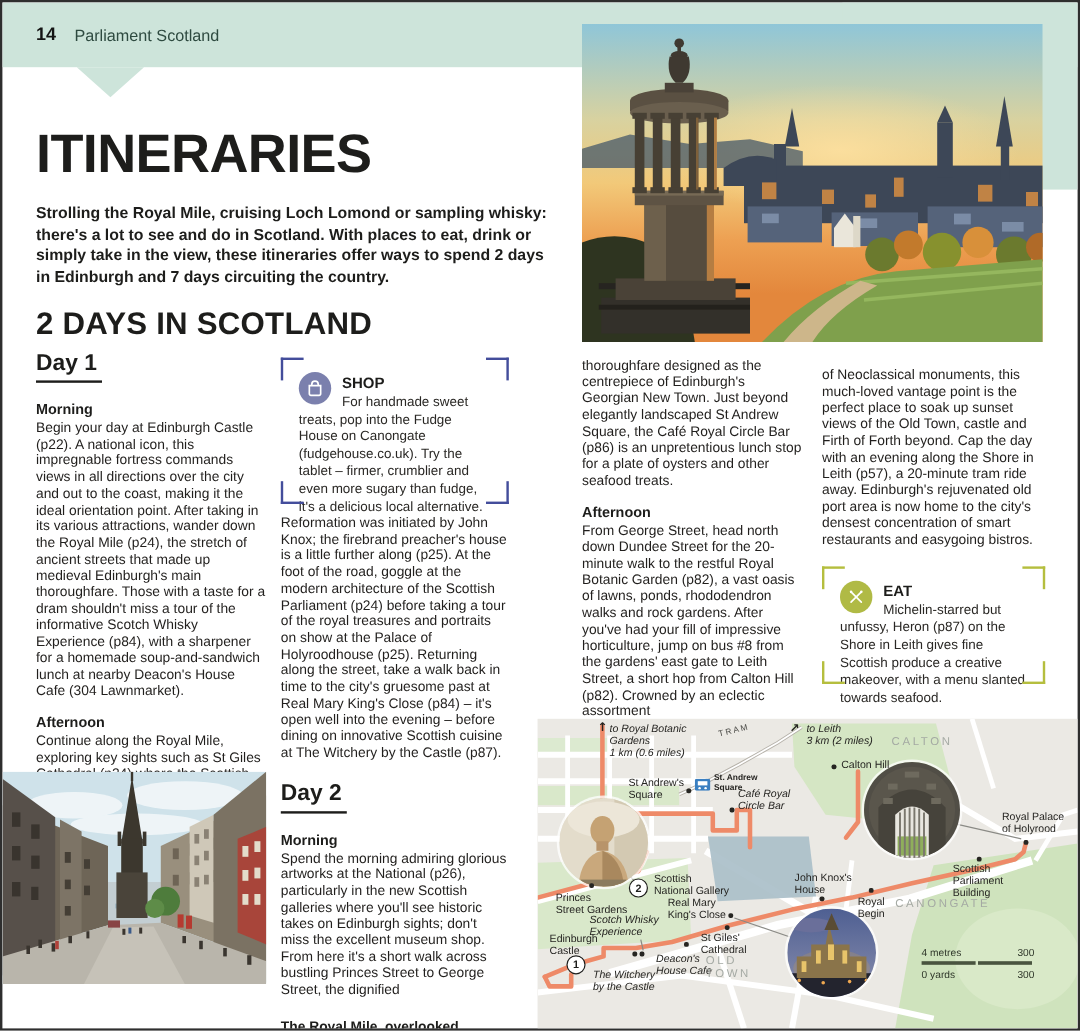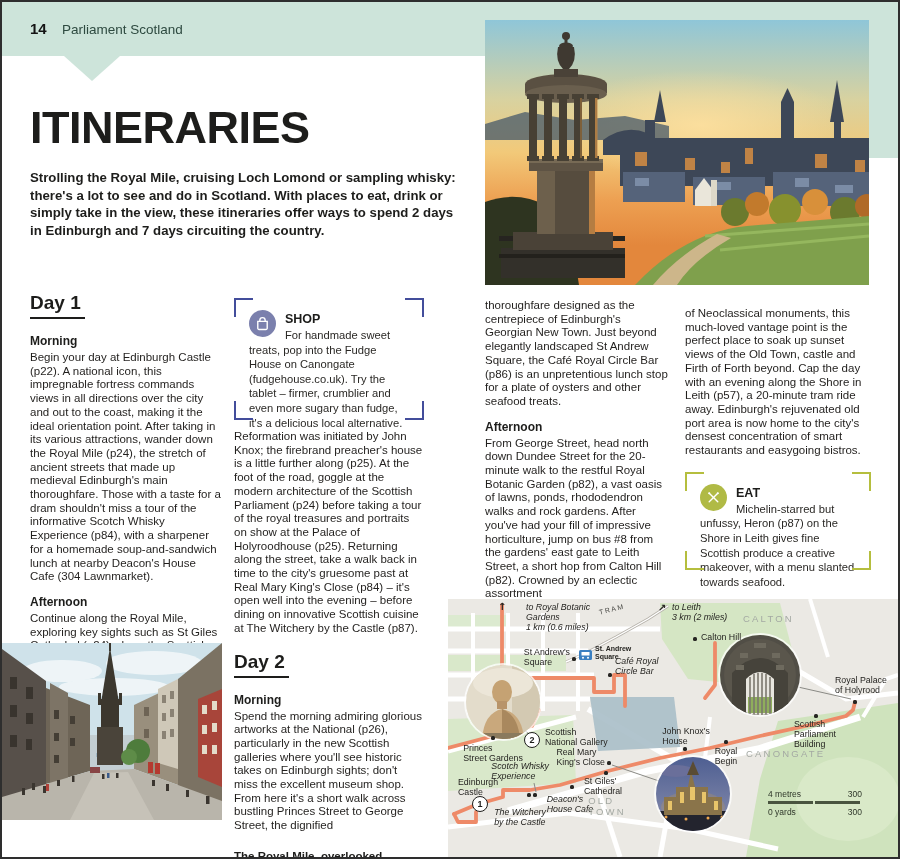--- a/index.html
+++ b/index.html
@@ -71,20 +71,21 @@
 <div class="page">
 
   <div class="band"></div>
   <div class="band-right"></div>
   <div class="band-tri"></div>
   <div class="pgnum">14</div>
   <div class="pgsec">Parliament Scotland</div>
 
   <div class="title">ITINERARIES</div>
   <div class="intro">Strolling the Royal Mile, cruising Loch Lomond or sampling whisky: there's a lot to see and do in Scotland. With places to eat, drink or simply take in the view, these itineraries offer ways to spend 2 days in Edinburgh and 7 days circuiting the country.</div>
+  <div class="h2">2 DAYS IN SCOTLAND</div>
 
   <div class="photo" style="left:483px;top:18px;width:384px;height:265px;">
     <svg width="384" height="265" viewBox="0 0 384 265">
       <defs>
         <linearGradient id="sky1" x1="0" y1="0" x2="0" y2="1">
           <stop offset="0" stop-color="#8fc6d8"></stop>
             <stop offset=".3" stop-color="#d8d2a0"></stop>
           <stop offset=".5" stop-color="#f2c979"></stop>
             <stop offset=".68" stop-color="#eda052"></stop>
           <stop offset=".85" stop-color="#e3873c"></stop>
@@ -486,21 +487,21 @@
       <div class="scaleline">
           <span style="width:45px;margin-right:2px;"></span>
           <span style="width:45px;"></span>
         </div>
       <div class="scalerow">
           <span>0 yards</span>
           <span>300</span>
         </div>
     </div>
   <div class="mlabel arrow" style="left: 50px; top: 3px;">↑</div>
-      <div class="mlabel note" style="left: 60px; top: 4px; margin-left: 18px;">to Royal Botanic
+      <div class="mlabel note" style="left: 60px; top: 4px;">to Royal Botanic
 Gardens
 1 km (0.6 miles)</div>
       <div class="mlabel tramlbl" style="left: 150px; top: 9px; transform: rotate(-14deg); transform-origin: left top;">TRAM</div>
       <div class="mlabel arrow" style="left: 210px; top: 4px;">↗</div>
       <div class="mlabel note" style="left: 224px; top: 4px;">to Leith
 3 km (2 miles)</div>
       <div class="mlabel area" style="left: 295px; top: 14px;">CALTON</div>
       <div class="mlabel plain" style="left: 253px; top: 34px;">Calton Hill</div>
       <div class="mlabel plain" style="left: 122px; top: 49px; transform: translateX(-100%); transform-origin: left top;">St Andrew's
 Square</div>

